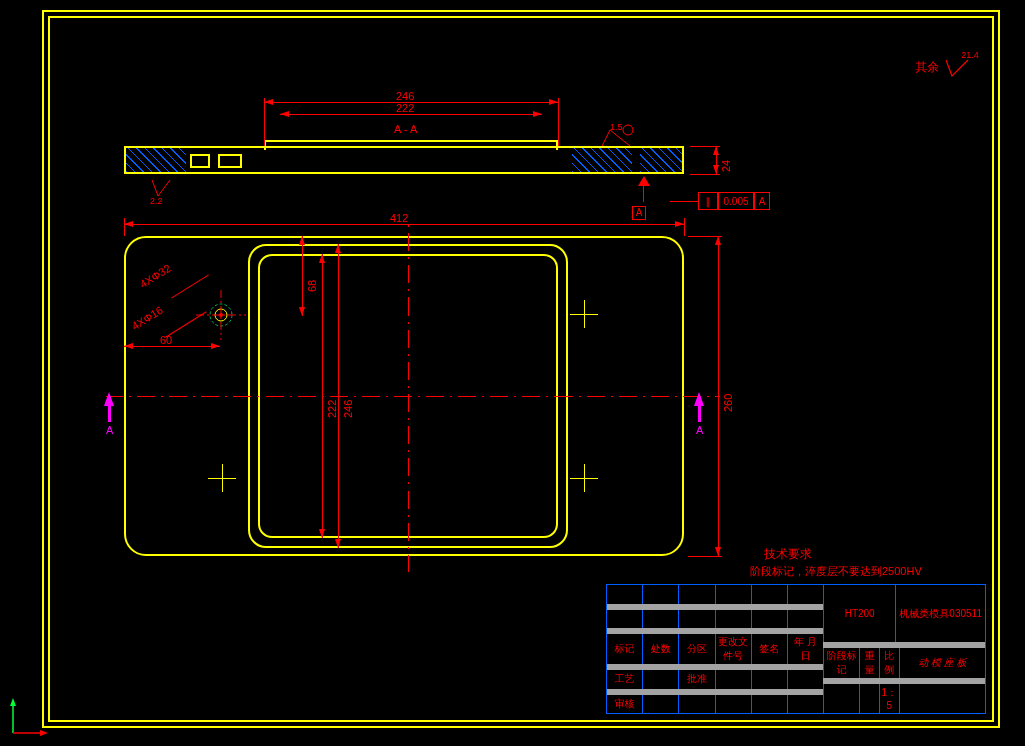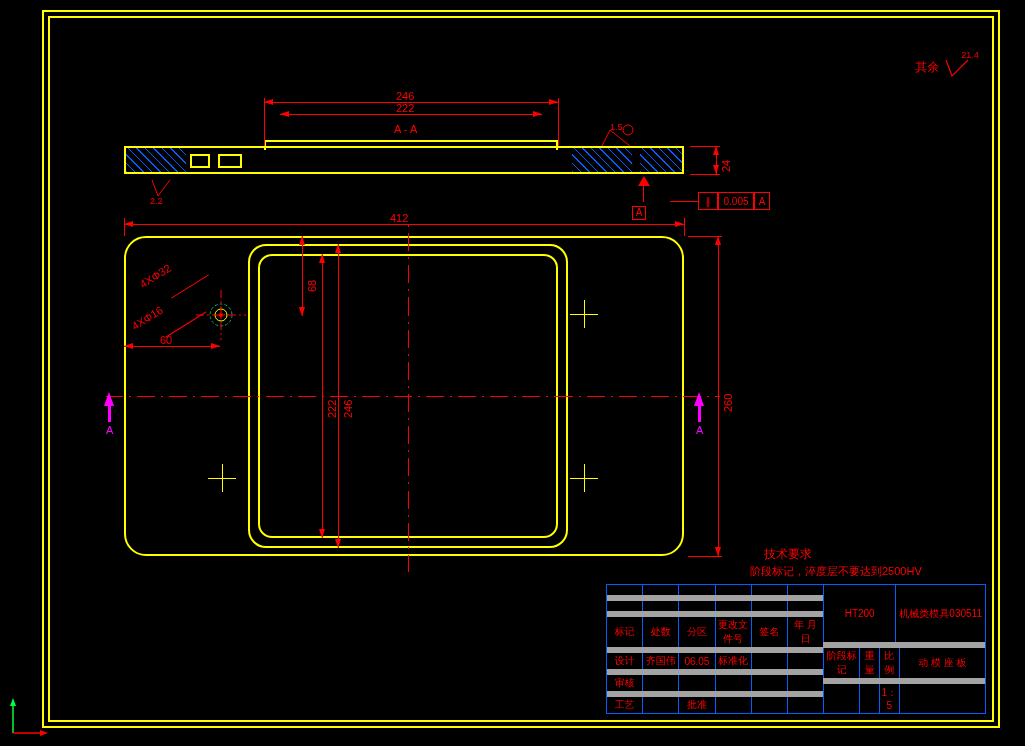--- a/index.html
+++ b/index.html
@@ -262,54 +262,46 @@
           </div>
         <div class="tb-row">
           <div class="tb-cell">标记</div>
           <div class="tb-cell">处数</div>
           <div class="tb-cell">分区</div>
           <div class="tb-cell">更改文件号</div>
           <div class="tb-cell">签名</div>
           <div class="tb-cell">年 月 日</div>
         </div>
         <div class="tb-row">
-          <div class="tb-cell">设计</div>
-          <div class="tb-cell">齐国伟</div>
-          <div class="tb-cell">06.05</div>
-          <div class="tb-cell">标准化</div>
+          <div class="tb-cell">工艺</div>
+          <div class="tb-cell"></div>
+          <div class="tb-cell">批准</div>
+          <div class="tb-cell"></div>
           <div class="tb-cell"></div>
           <div class="tb-cell"></div>
         </div>
         <div class="tb-row">
           <div class="tb-cell">审核</div>
           <div class="tb-cell"></div>
           <div class="tb-cell"></div>
-          <div class="tb-cell"></div>
-          <div class="tb-cell"></div>
-          <div class="tb-cell"></div>
-        </div>
-        <div class="tb-row">
-          <div class="tb-cell">工艺</div>
-          <div class="tb-cell"></div>
-          <div class="tb-cell">批准</div>
           <div class="tb-cell"></div>
           <div class="tb-cell"></div>
           <div class="tb-cell"></div>
         </div>
       </div>
       <div class="tb-right">
         <div class="tb-row" style="flex:2">
           <div class="tb-cell" style="flex:1.2">HT200</div>
           <div class="tb-cell" style="flex:1.5">机械类模具030511</div>
         </div>
         <div class="tb-row" style="flex:1">
           <div class="tb-cell" style="flex:0.6">阶段标记</div>
           <div class="tb-cell" style="flex:0.3">重量</div>
           <div class="tb-cell" style="flex:0.3">比例</div>
-          <div class="tb-cell" style="flex:1.5; border-left:1px solid #0060ff;">动 模 座 板</div>
+          <div class="tb-cell" style="flex:1.5; border-left:1px solid #0060ff;font-style:italic;">动 模 座 板</div>
         </div>
         <div class="tb-row" style="flex:1">
           <div class="tb-cell" style="flex:0.6"></div>
           <div class="tb-cell" style="flex:0.3"></div>
           <div class="tb-cell" style="flex:0.3">1：5</div>
           <div class="tb-cell" style="flex:1.5"></div>
         </div>
       </div>
     </div>
 

